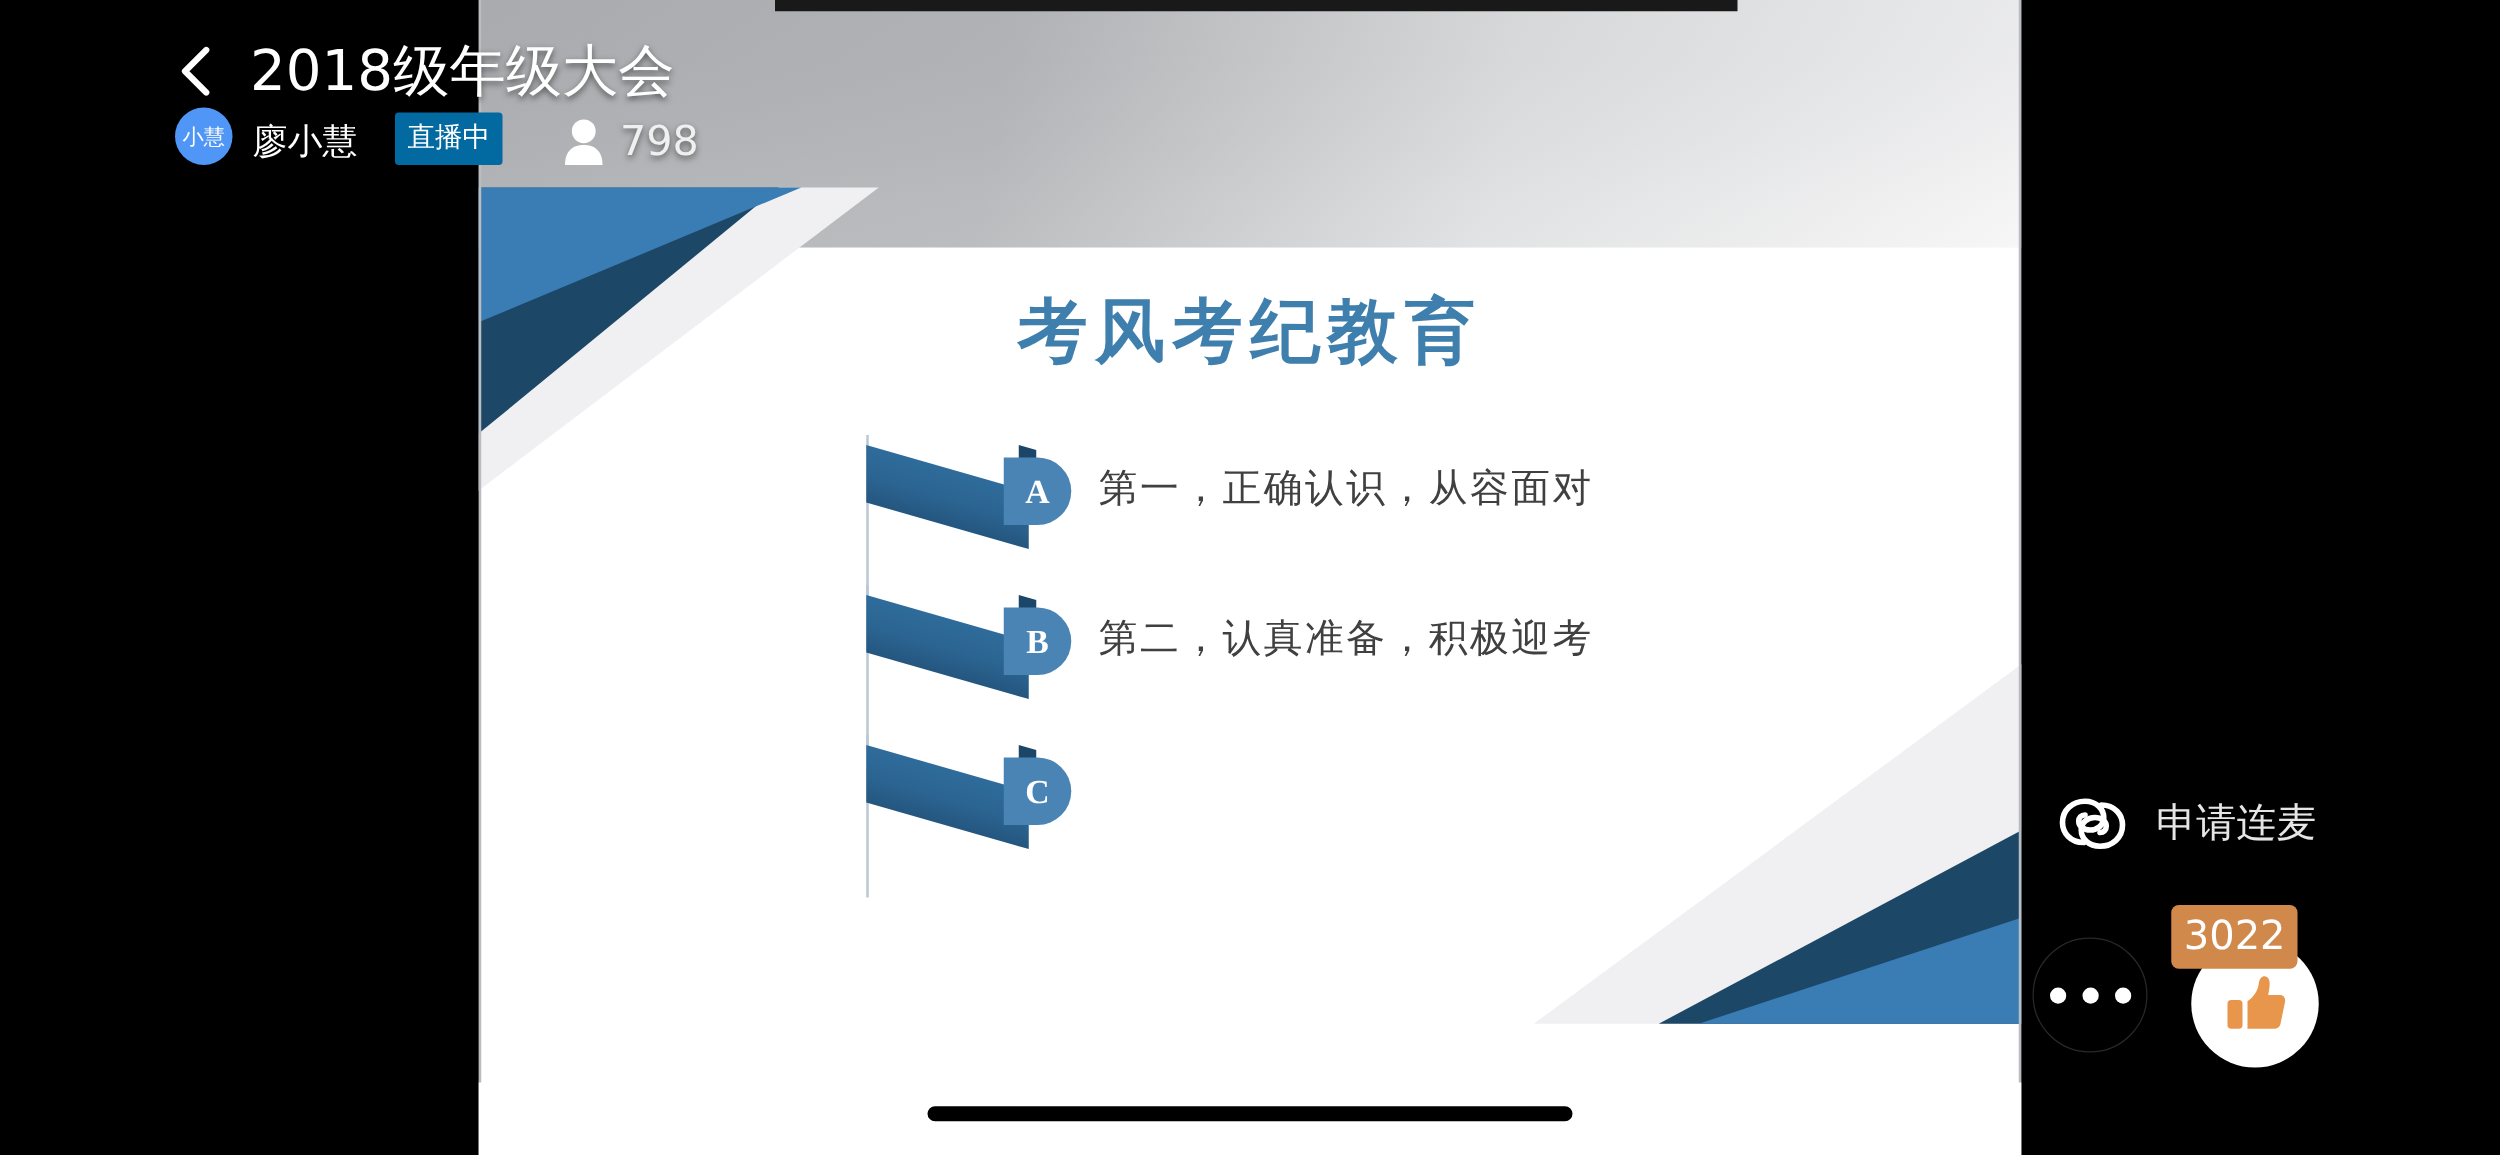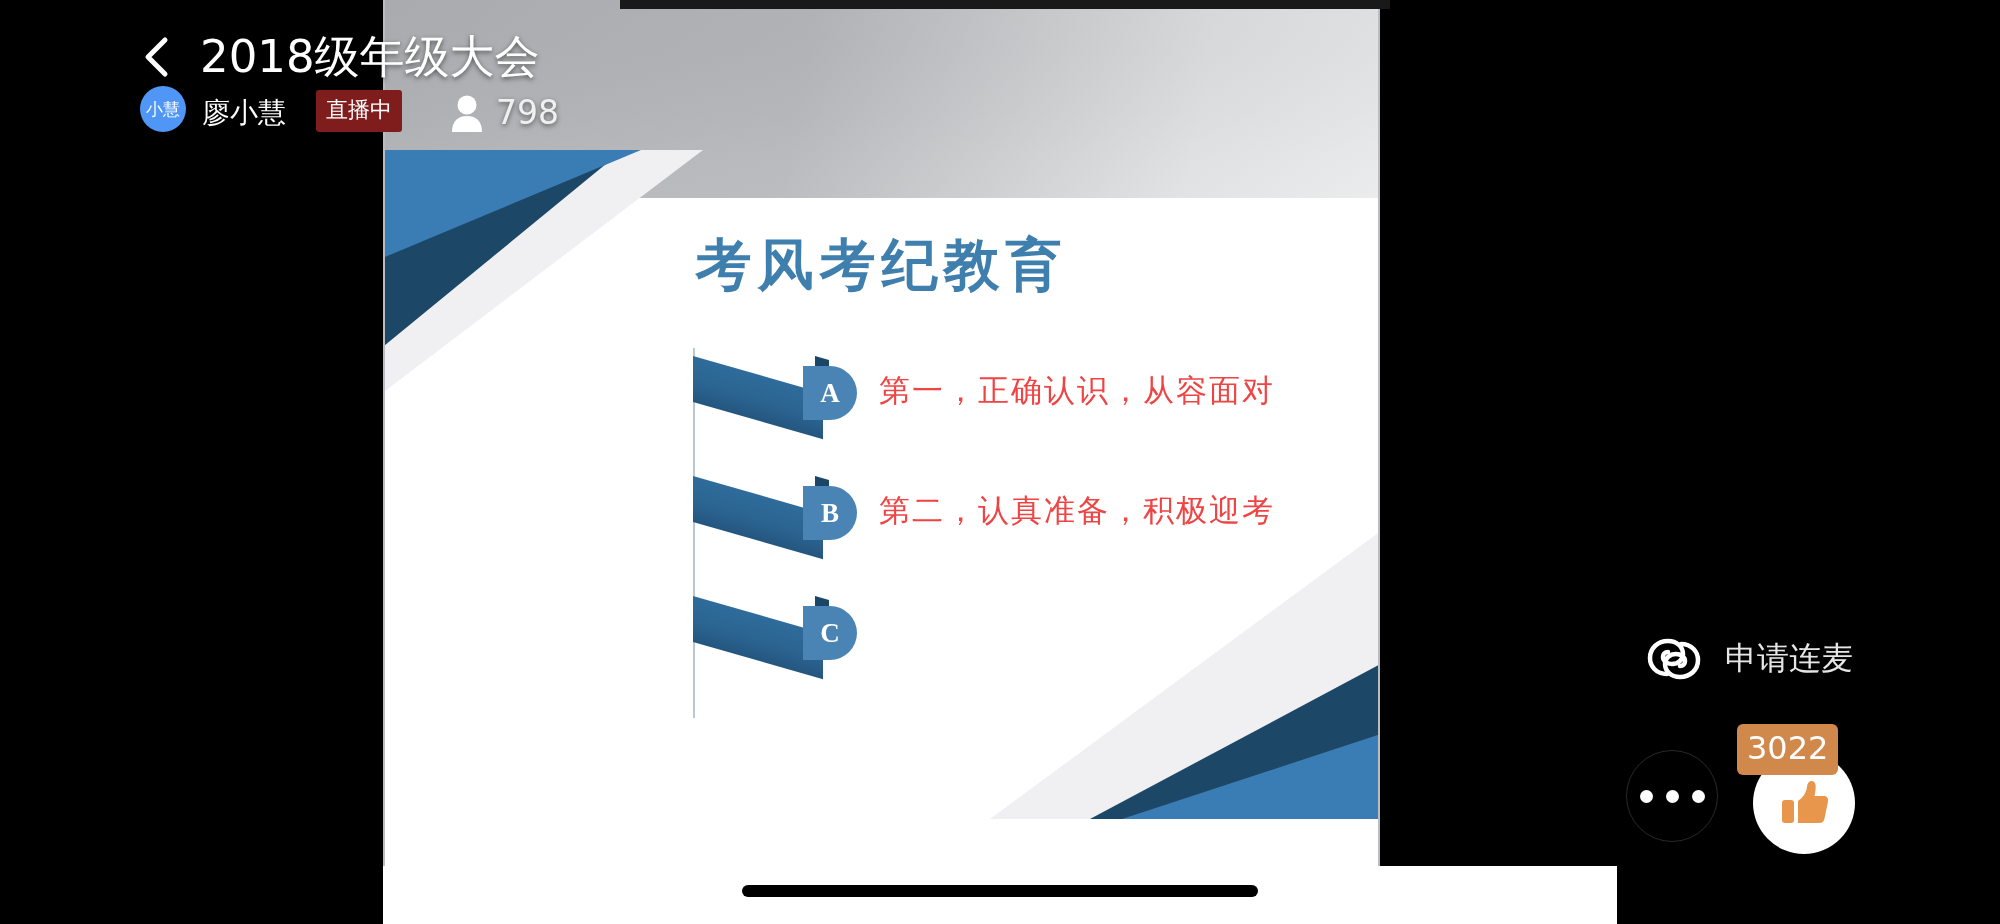--- a/index.html
+++ b/index.html
@@ -20,21 +20,21 @@
     height: 924px;
     background: #000000;
     overflow: hidden;
   }
 
   
   #slide-stage {
     position: absolute;
     left: 383px;
     top: 0px;
-    width: 997px;
+    width: 1234px;
     height: 924px;
     background: #ffffff;
     overflow: hidden;
   }
 
   
   .slide-seam-left, .slide-seam-right {
     position: absolute;
     top: 0;
     width: 2px;
@@ -179,21 +179,21 @@
     display: flex;
     align-items: center;
     justify-content: center;
     font-family: "Liberation Serif", "DejaVu Serif", serif;
   }
   .bullet-text {
     position: absolute;
     left: 186px; top: 18px;
     font-size: 31px;
     letter-spacing: 2px;
-    color: #ef4444;
+    color: #404040;
     font-family: "DejaVu Sans", "Liberation Sans", sans-serif;
     white-space: nowrap;
   }
 
   
   #live-header {
     position: absolute;
     left: 0; top: 0;
     z-index: 50;
     padding: 28px 0 0 140px;
@@ -236,21 +236,21 @@
   }
   #presenter-name {
     font-size: 28px;
     color: #ffffff;
     text-shadow: 0 1px 4px rgba(0,0,0,.6);
     white-space: nowrap;
     font-family: "DejaVu Sans", "Liberation Sans", sans-serif;
   }
   #live-badge {
     margin-left: 14px;
-    background: #7f1d1d;
+    background: #0369a1;
     color: #ffffff;
     font-size: 22px;
     padding: 5px 10px 7px 10px;
     border-radius: 3px;
     white-space: nowrap;
     font-family: "DejaVu Sans", "Liberation Sans", sans-serif;
   }
   #viewer-group {
     display: flex;
     align-items: center;

